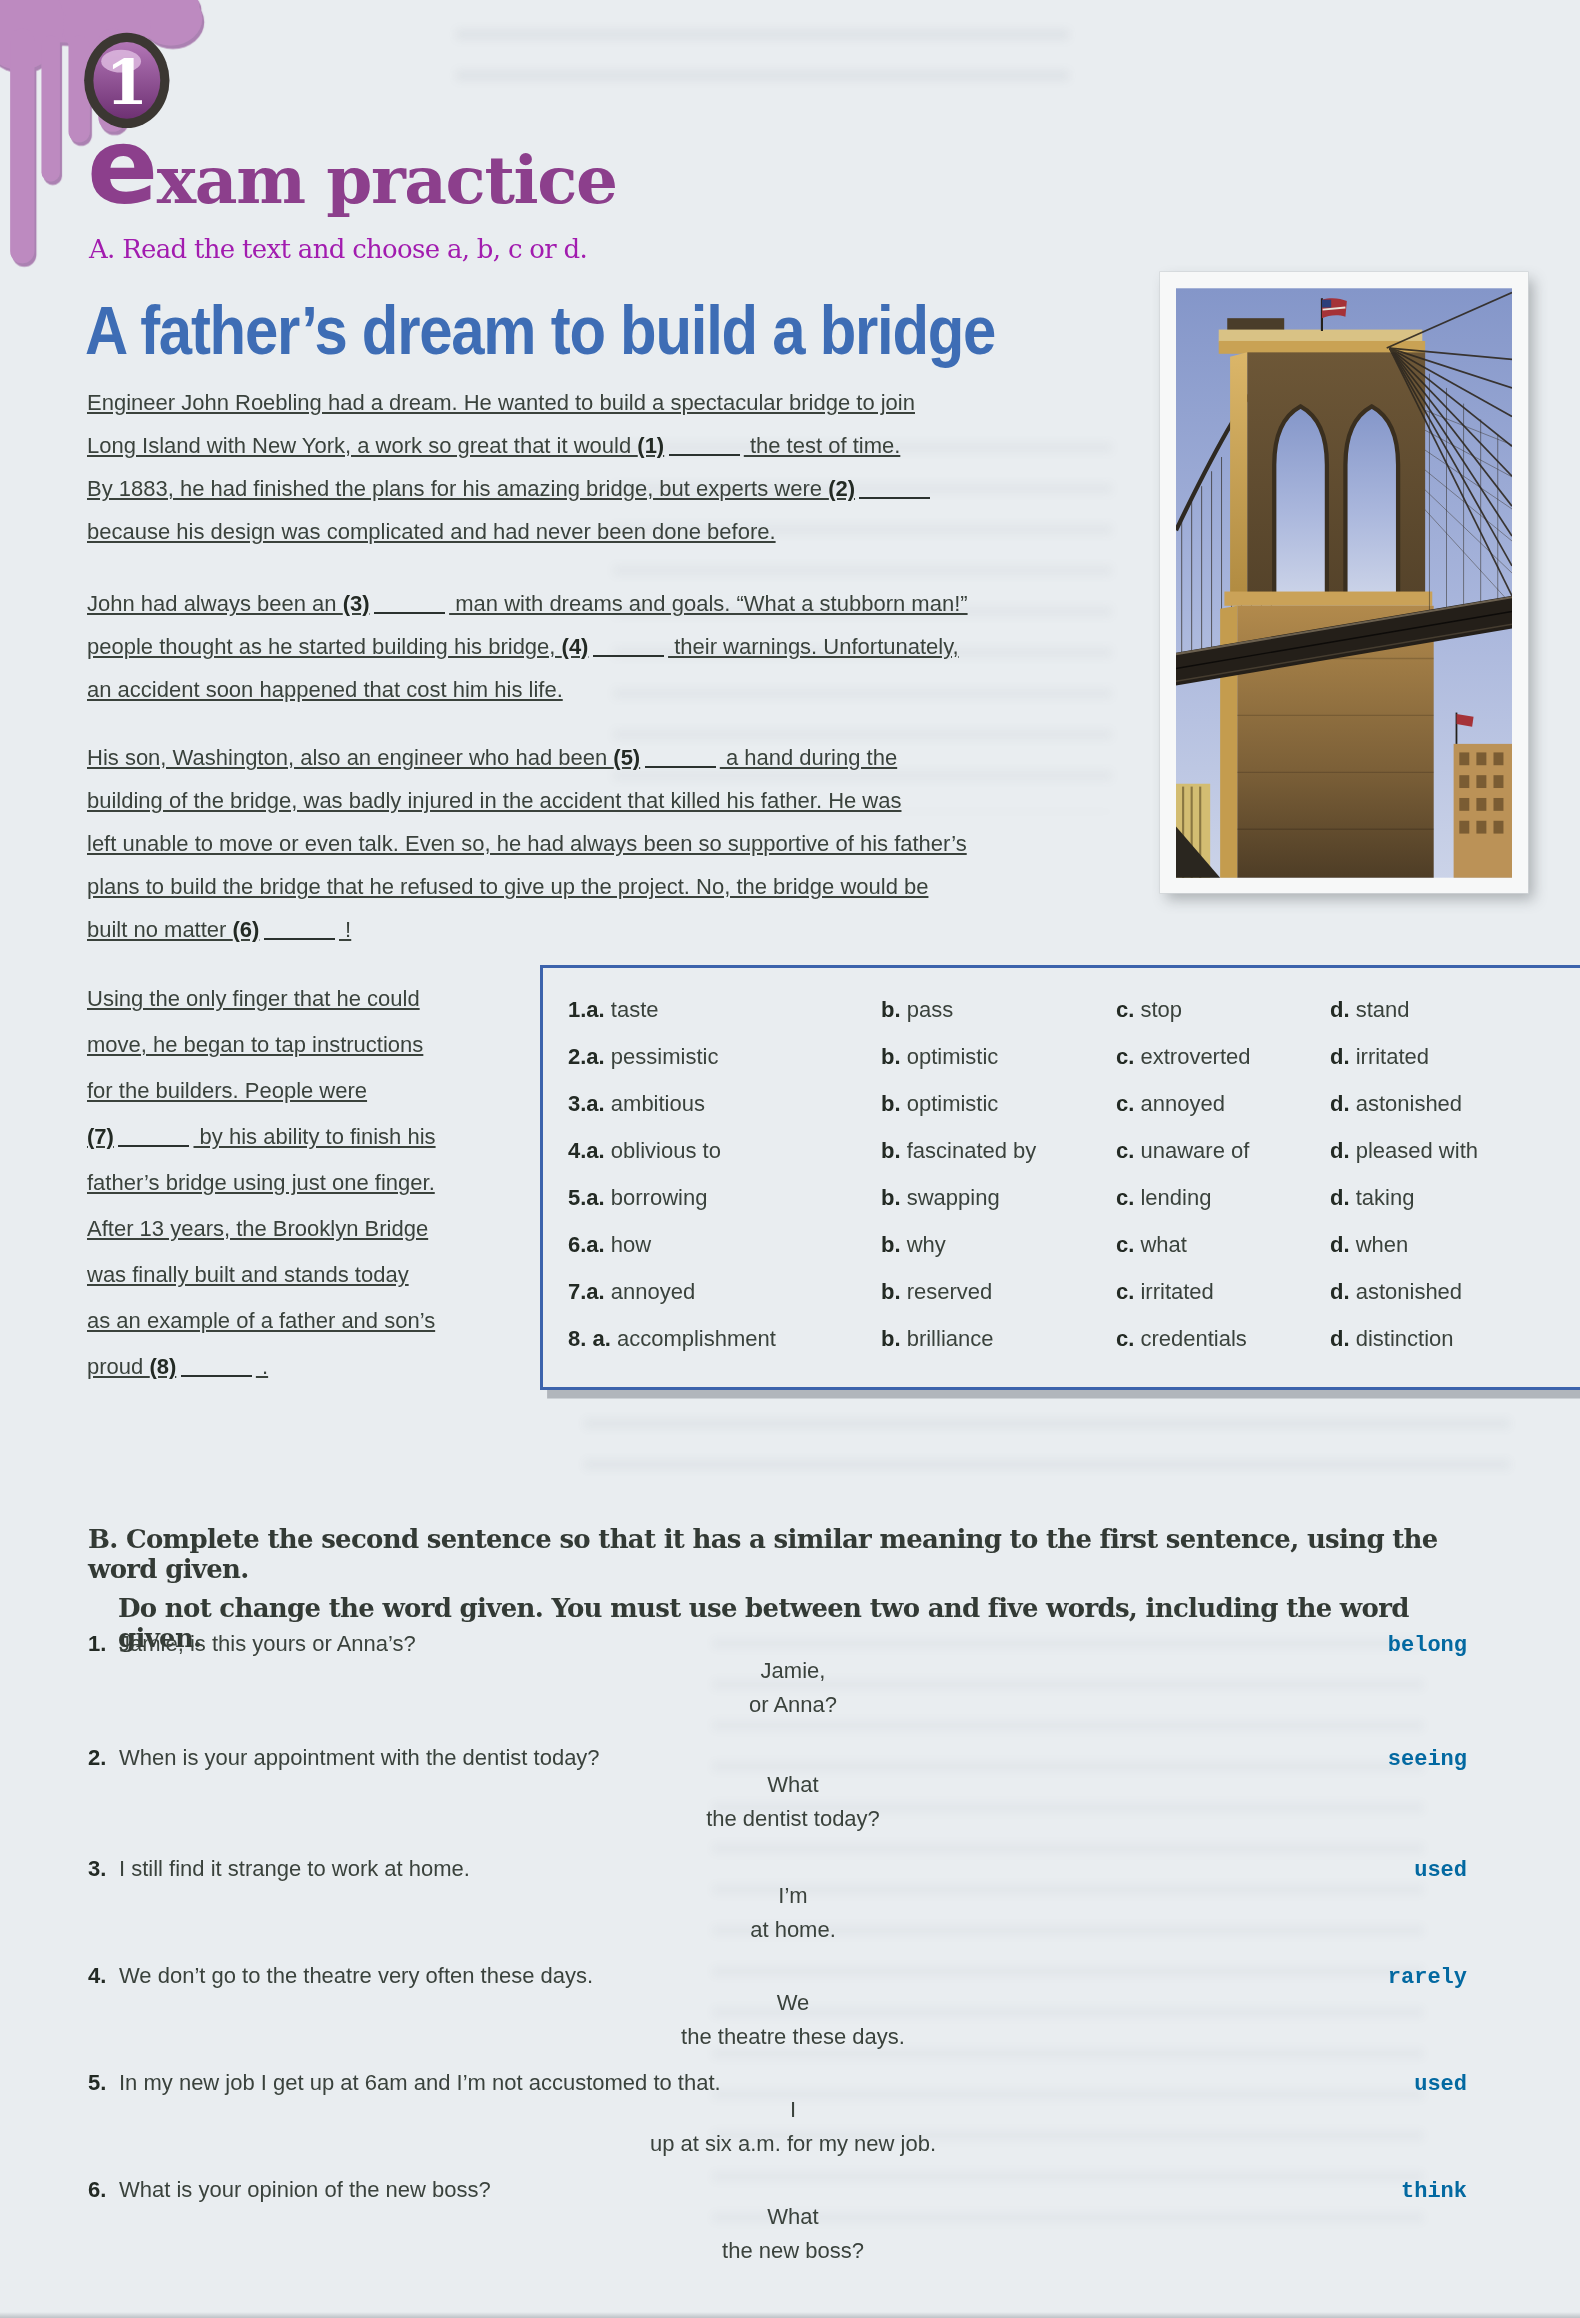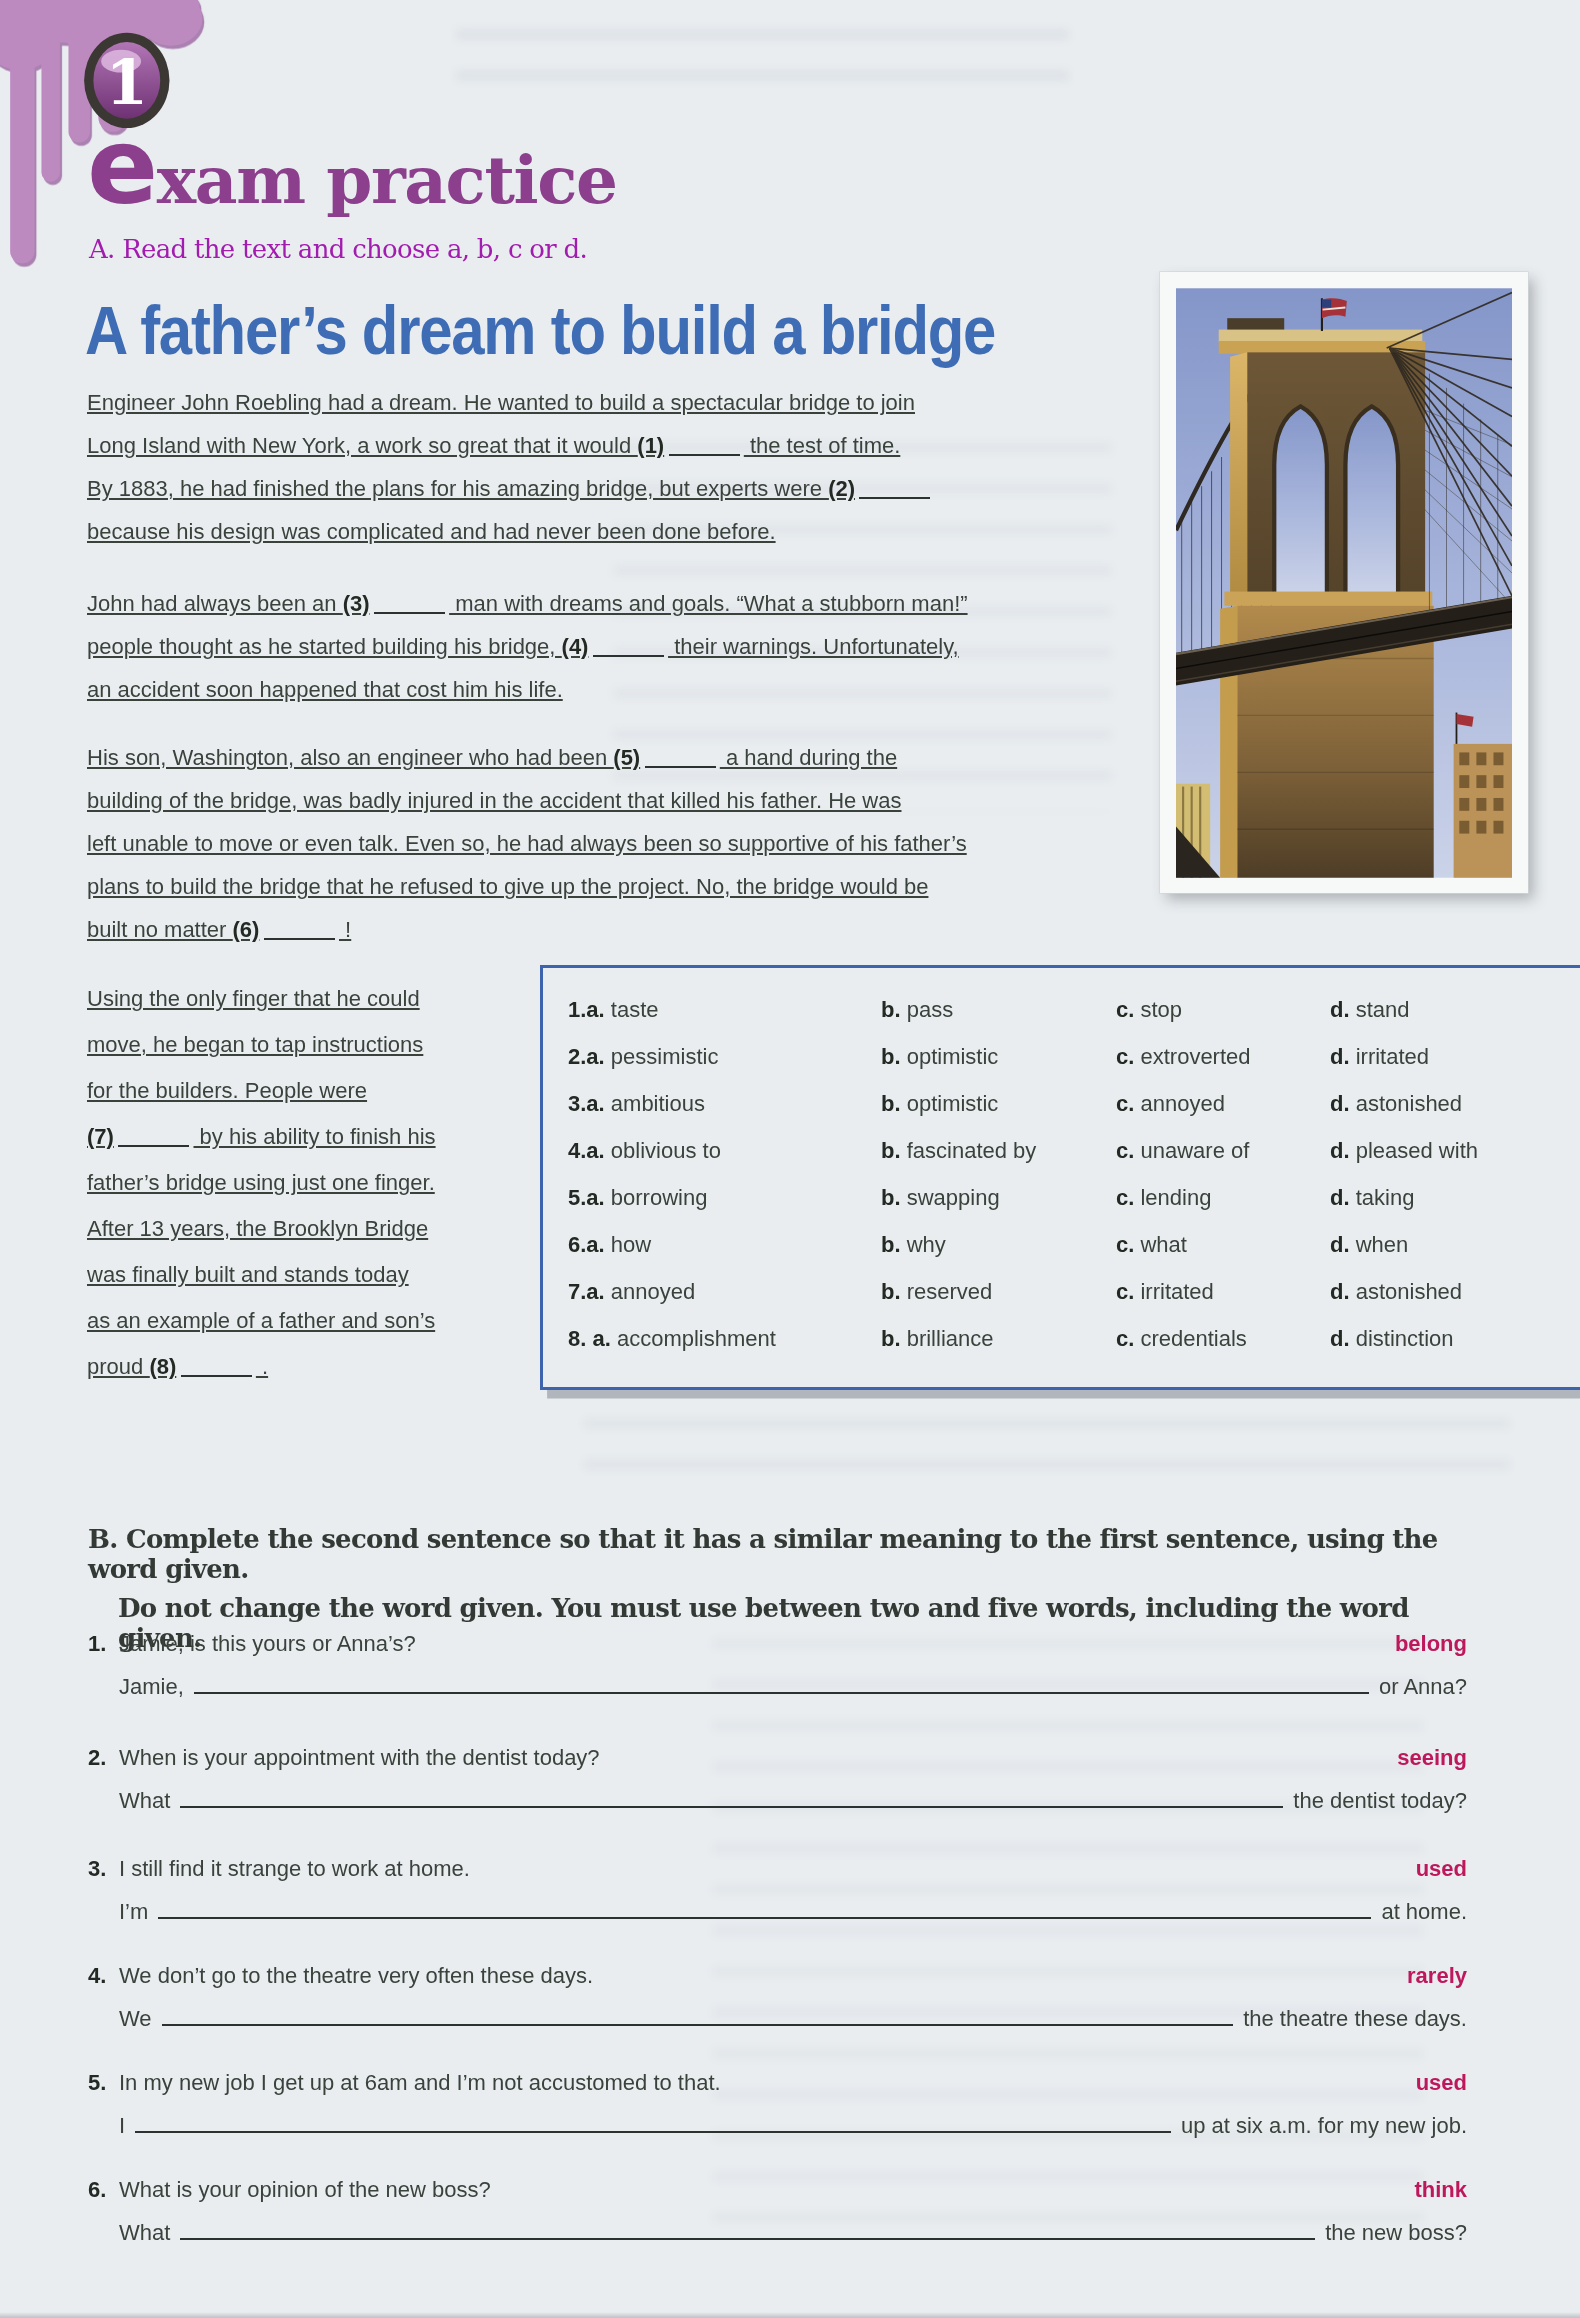--- a/index.html
+++ b/index.html
@@ -78,22 +78,22 @@
   
   #sb-head{
     position:absolute;left:88px;top:1524px;width:1382px;
     font-family:"DejaVu Serif",serif;font-weight:bold;font-size:26px;
     color:#333a35;letter-spacing:-0.7px;
   }
   #sb-head .line2{padding-left:30px;margin-top:8.5px;}
   .sb-item{position:absolute;left:88px;width:1379px;font-size:22px;}
   .sb-q{display:flex;align-items:baseline;}
   .sb-num{flex:none;width:31px;font-weight:bold;color:#232a24;}
-  .sb-kw{margin-left:auto;font-weight:bold;color:#be185d;}
-  .sb-ans{display:flex;align-items:center;margin-top:17px;padding-left:31px;}
+  .sb-kw{margin-left:auto;font-weight:bold;color:#0369a1;font-family:Liberation Mono, monospace;}
+  .sb-ans{display:flex;align-items:center;padding-left:31px;flex-direction:column;}
   .sb-ans .stem{white-space:nowrap;}
   .ans-line{
     flex:1;align-self:flex-end;height:0;
     border-bottom:2.1px solid #2b322f;margin:0 10px 5.7px 10px;
   }
   
   .smudge{
     position:absolute;pointer-events:none;
     background:repeating-linear-gradient(
       180deg,

